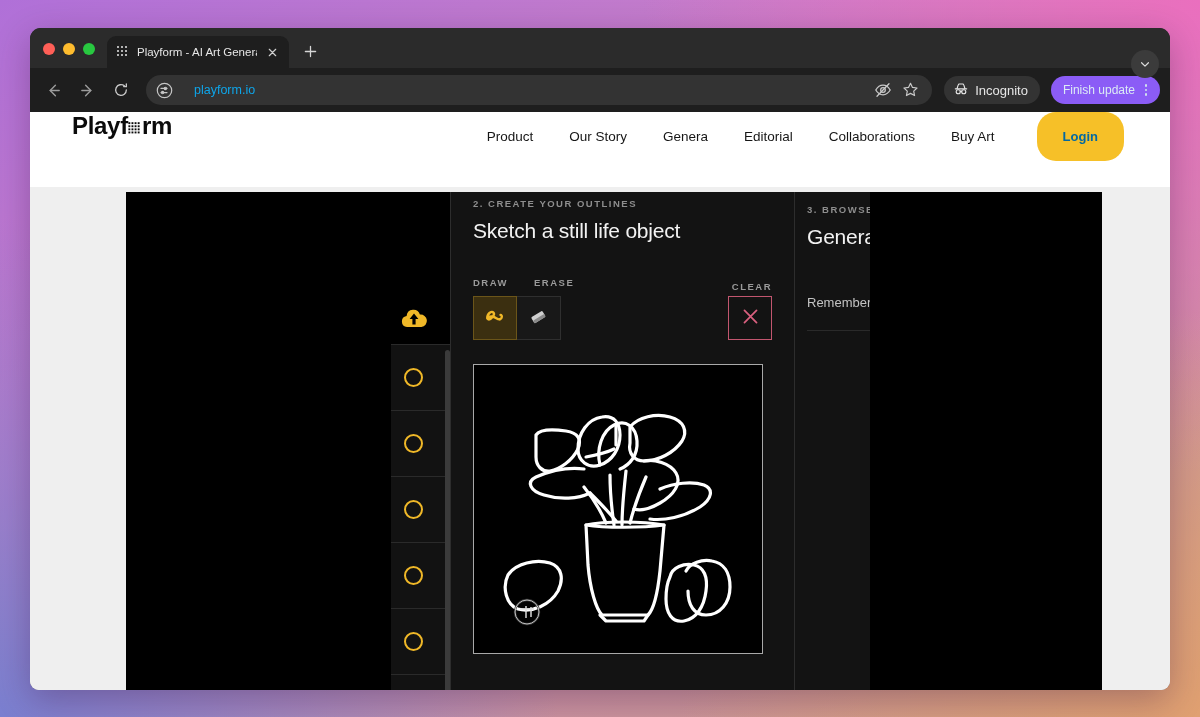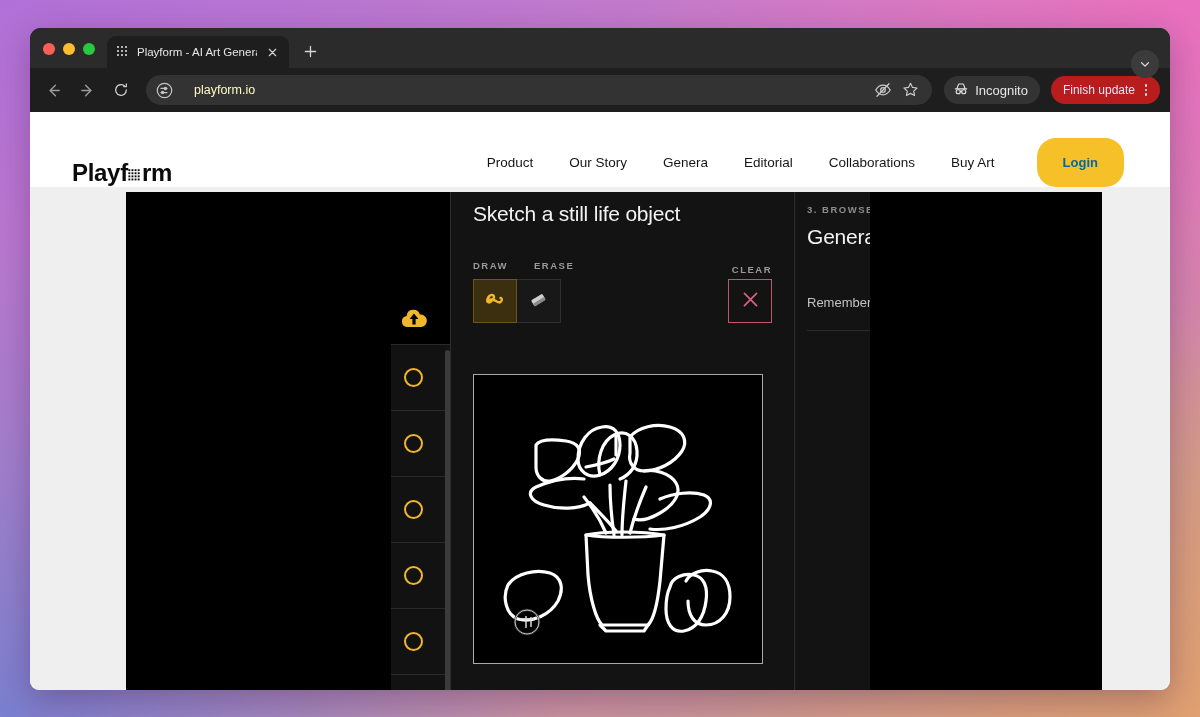--- a/index.html
+++ b/index.html
@@ -101,40 +101,40 @@
     margin-left: 6px;
     background: #333333;
     border-radius: 15px;
     display: flex;
     align-items: center;
     padding: 0 8px 0 10px;
     gap: 9px;
     min-width: 0;
   }
   .omni-icon { width: 17px; height: 17px; flex: 0 0 17px; color: #c6c6c6; }
-  .omni-url { flex: 1 1 auto; color: #fef9c3; font-size: 12.5px; white-space: nowrap; overflow: hidden; padding-left: 12px; }
+  .omni-url { flex: 1 1 auto; color: #0ea5e9; font-size: 12.5px; white-space: nowrap; overflow: hidden; padding-left: 12px; }
   .omni-right { display: flex; align-items: center; gap: 10px; padding-right: 4px; }
   .omni-right .ic { width: 18px; height: 18px; color: #c9c9c9; }
 
   .incognito {
     height: 28px;
     background: #333333;
     border-radius: 14px;
     display: flex; align-items: center;
     gap: 6px;
     padding: 0 12px 0 9px;
     margin-left: 8px;
     color: #e6e6e6;
     font-size: 13px;
     white-space: nowrap;
   }
   .incognito svg { width: 16px; height: 16px; flex: 0 0 16px; }
   .finish {
     height: 28px;
-    background: #b91c1c;
+    background: #8b5cf6;
     border-radius: 14px;
     display: flex; align-items: center; gap: 4px;
     padding: 0 7px 0 12px;
     margin-left: 7px;
     color: #dbeaf5;
     font-size: 12px;
     white-space: nowrap;
   }
   .kebab { width: 14px; display: flex; flex-direction: column; align-items: center; gap: 2px; }
   .kebab i { width: 2.5px; height: 2.5px; border-radius: 50%; background: #cfe0ee; display: block; }
@@ -145,21 +145,21 @@
     background: #efefef;
     position: relative;
     overflow: hidden;
   }
 
   
   .siteheader {
     height: 75px;
     background: #ffffff;
     display: flex;
-    align-items: flex-end;
+    align-items: flex-start;
     padding: 0 46px 0 42px;
   }
   .logo {
     font-size: 24px;
     font-weight: 700;
     color: #0b0b0b;
     letter-spacing: -0.3px;
     display: flex;
     align-items: baseline;
     white-space: nowrap;
@@ -538,20 +538,21 @@
             </div>
           </div>
 
           <div class="pl-scroll"></div>
         </div>
         <div class="panel-left-mask"></div>
       </div>
 
       <div class="panel-center">
         <div class="pc-body">
+          <div class="step-label">2. CREATE YOUR OUTLINES</div>
           <div class="step-title">Sketch a still life object</div>
 
           <div class="tools">
             <div class="toollabels">
               <span class="toollabel">DRAW</span>
               <span class="toollabel erase">ERASE</span>
             </div>
             <span class="clearlabel">CLEAR</span>
 
             <div class="toolbtns">

